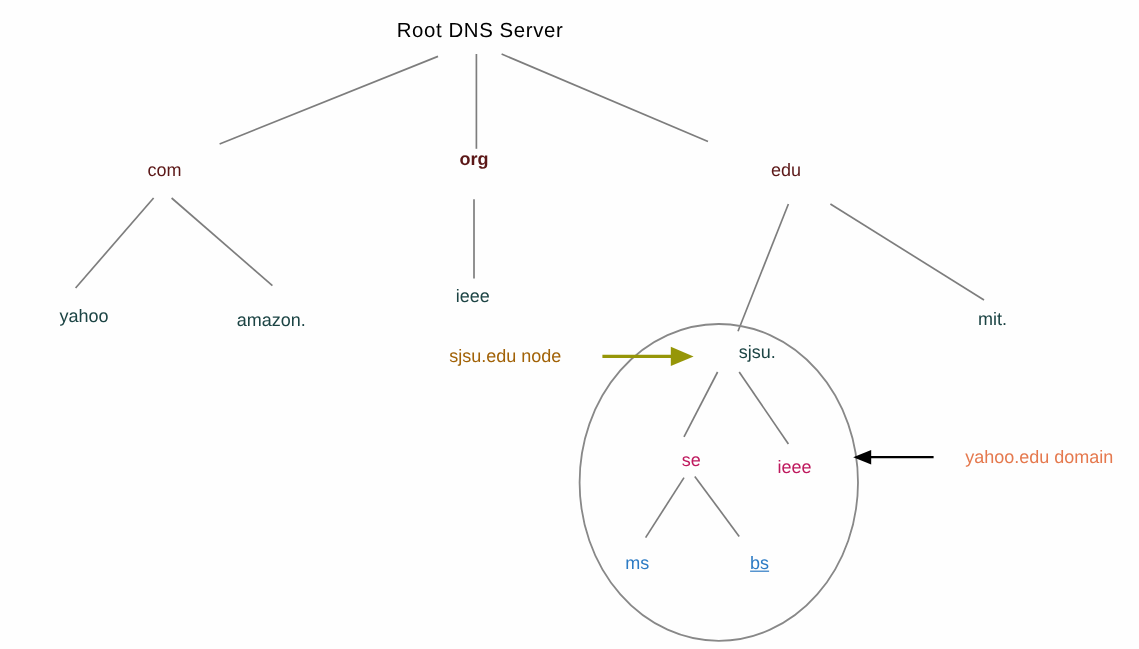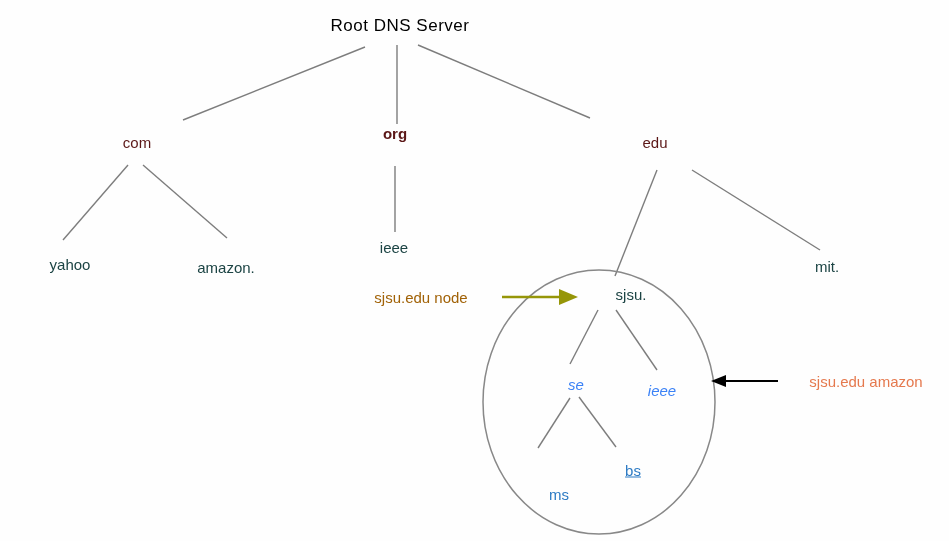--- a/index.html
+++ b/index.html
@@ -15,38 +15,38 @@
   .label {
     position: absolute;
     transform: translate(-50%, -50%);
     white-space: nowrap;
     font-size: 15px;
     line-height: 1;
   }
   .title   { color: #000000; font-size: 17px; letter-spacing: 0.5px; }
   .tld     { color: #5b1717; }
   .host    { color: #1c4444; }
-  .sub     { color: #3b82f6; font-style: italic; }
+  .sub     { color: #be185d; }
   .leaf    { color: #2d7bc4; }
   .anno-node   { color: #a16207; }
   .anno-domain { color: #e5794e; }
 
   
   .pos-title  { left: 400px; top: 25px; }
   .pos-com    { left: 137px; top: 142px; }
   .pos-org    { left: 395px; top: 133px; font-weight: bold; }
   .pos-edu    { left: 655px; top: 142px; text-align: right; }
   .pos-yahoo  { left:  54px; top: 264px; margin-left: 16px; }
   .pos-amazon { left: 226px; top: 267px; }
   .pos-ieee   { left: 394px; top: 247px; }
   .pos-mit    { left: 827px; top: 266px; text-align: right; }
   .pos-sjsu   { left: 607px; top: 294px; margin-left: 24px; }
   .pos-se     { left: 576px; top: 384px; }
   .pos-info   { left: 662px; top: 390px; }
-  .pos-ms     { left: 531px; top: 494px; margin-left: 28px; }
+  .pos-ms     { left: 531px; top: 470px; }
   .pos-bs     { left: 633px; top: 470px; text-decoration: underline; }
   .pos-anno-node   { left: 421px; top: 297px; }
   .pos-anno-domain { left: 866px; top: 381px; }
 </style>
 </head>
 <body>
 
 <div id="canvas">
 
   <svg id="wires" viewBox="0 0 949 541" xmlns="http://www.w3.org/2000/svg">
@@ -88,15 +88,15 @@
   <div class="label host pos-ieee">ieee</div>
   <div class="label host pos-mit">mit.</div>
   <div class="label host pos-sjsu">sjsu.</div>
   <div class="label sub  pos-se">se</div>
   <div class="label sub  pos-info">ieee</div>
   <div class="label leaf pos-ms">ms</div>
   <div class="label leaf pos-bs">bs</div>
 
   <div class="label anno-node pos-anno-node">sjsu.edu node</div>
 
-  <div class="label anno-domain pos-anno-domain">sjsu.edu amazon</div>
+  <div class="label anno-domain pos-anno-domain">yahoo.edu domain</div>
 
 </div>
 
 </body></html>

